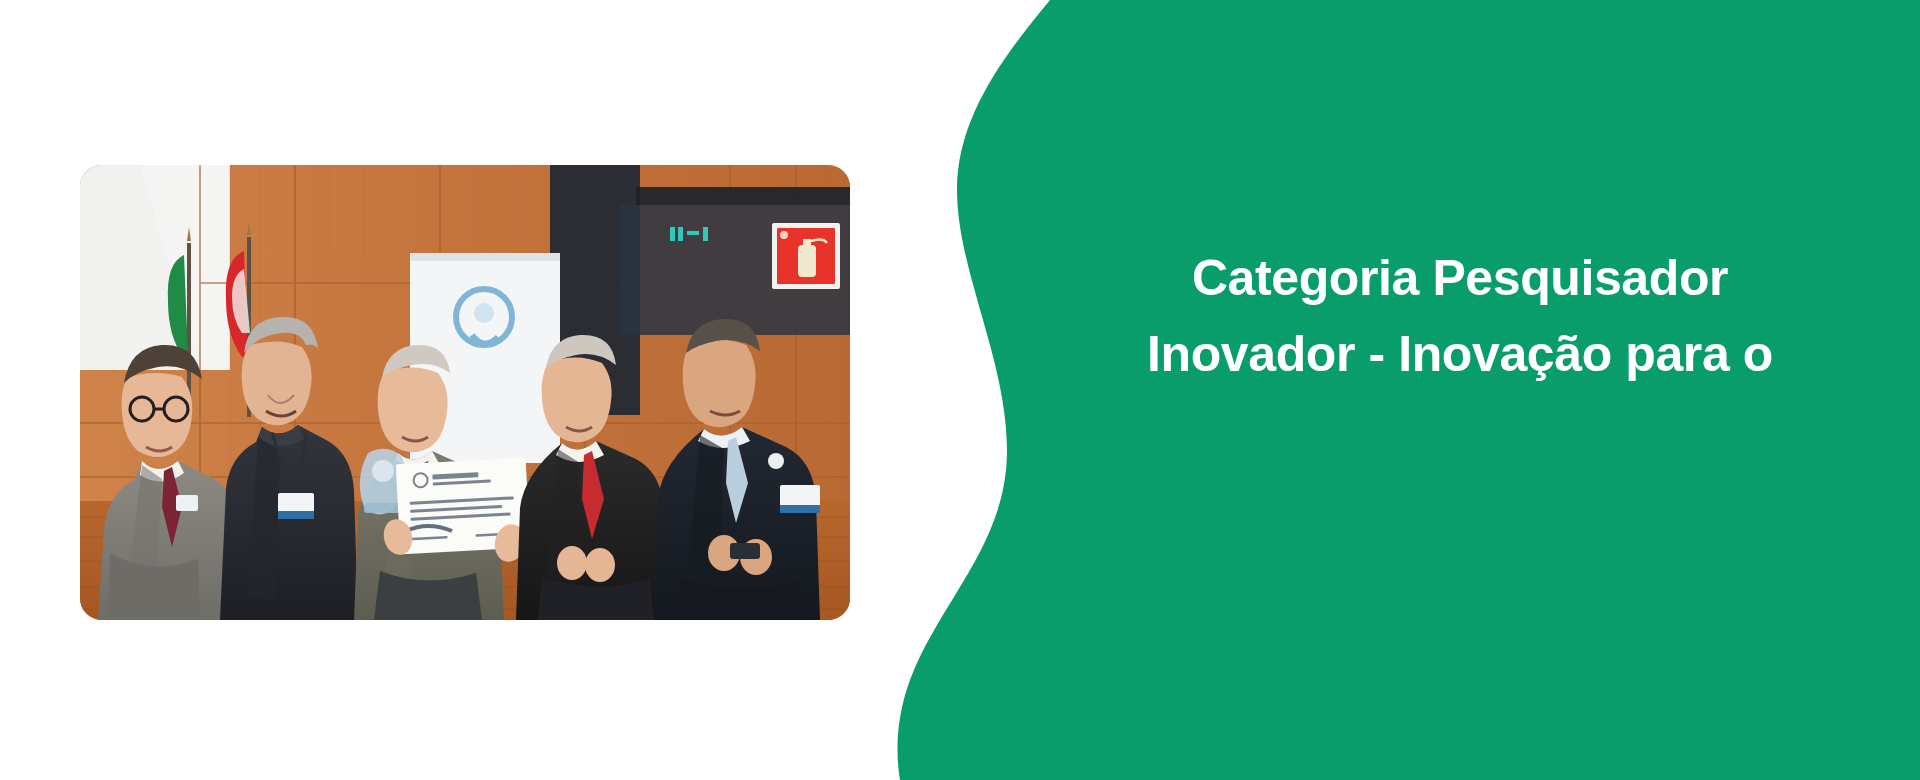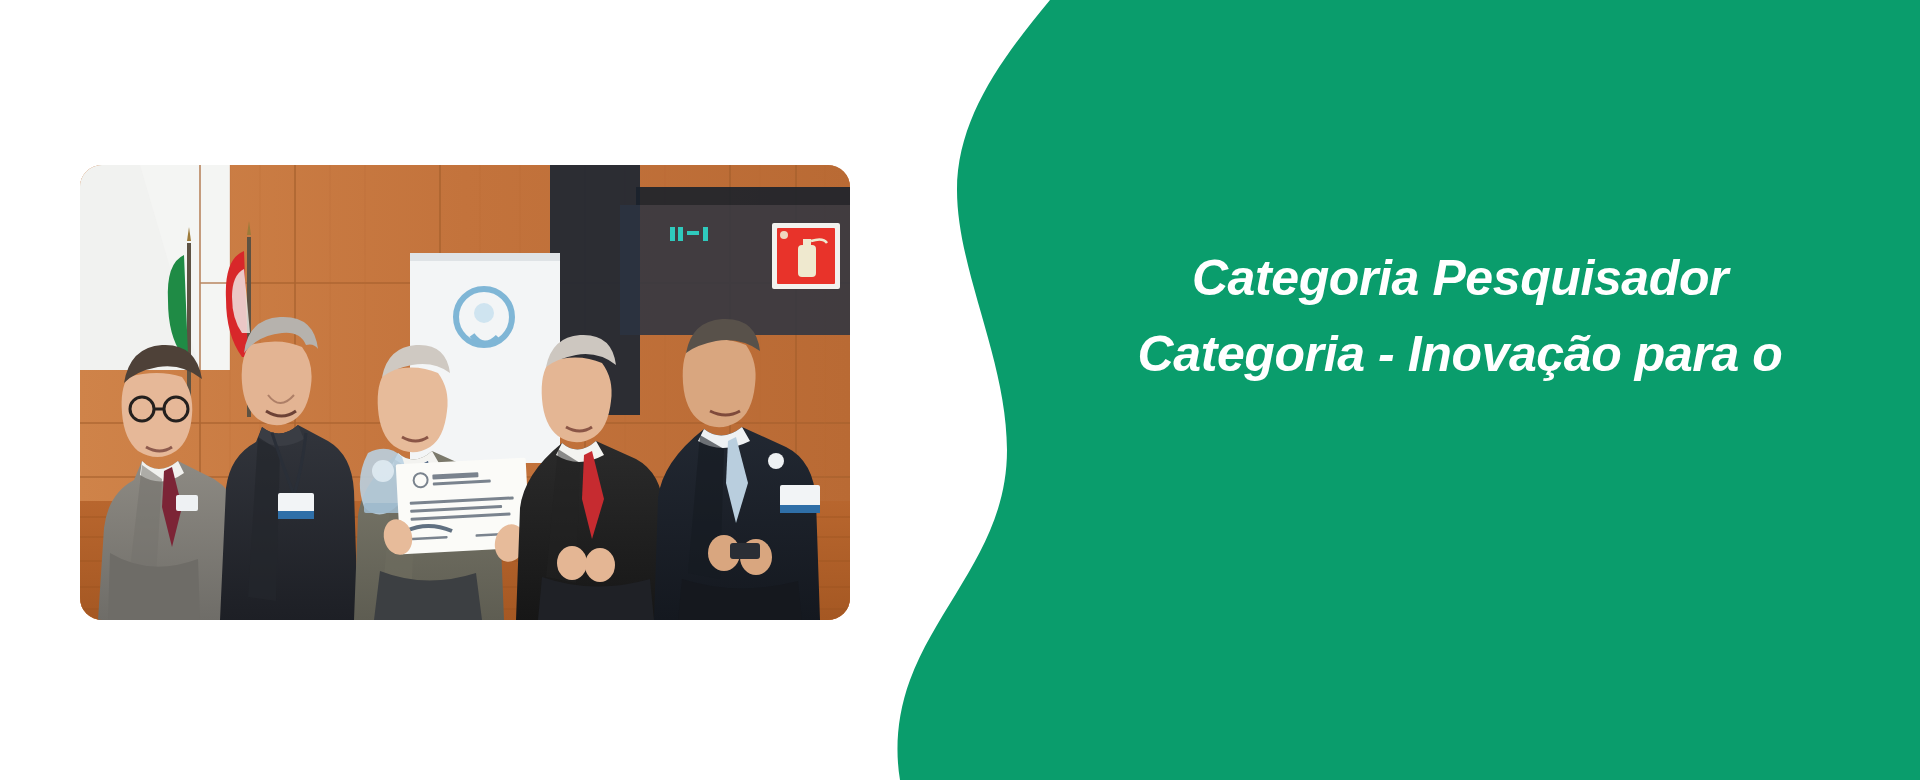--- a/index.html
+++ b/index.html
@@ -43,21 +43,20 @@
     left: 1060px;
     top: 240px;
     width: 800px;
     text-align: center;
     color: #ffffff;
     font-weight: bold;
     font-size: 50px;
     line-height: 1.52;
     letter-spacing: -0.4px;
     z-index: 5;
-    font-style: italic;
   }
   #headline .line {
     display: block;
     white-space: nowrap;
   }
 
   
   #photo-card {
     position: absolute;
     left: 80px;
@@ -88,21 +87,21 @@
                C 1007 545, 940 600, 910 680
                C 897 715, 895 750, 900 780
                L 1920 780
                L 1920 0
                Z" fill="#0a9d6c"></path>
     </svg>
   </div>
 
   <div id="headline">
     <span class="line">Categoria Pesquisador</span>
-    <span class="line">Categoria - Inovação para o</span>
+    <span class="line">Inovador - Inovação para o</span>
   </div>
 
   <div id="photo-card">
     <svg viewBox="0 0 770 455" xmlns="http://www.w3.org/2000/svg" aria-hidden="true">
       <defs>
         <linearGradient id="woodGrad" x1="0" y1="0" x2="0" y2="1">
           <stop offset="0%" stop-color="#d4battle"></stop>
         </linearGradient>
         <linearGradient id="wood" x1="0" y1="0" x2="1" y2="0">
           <stop offset="0%" stop-color="#cf8349"></stop>

